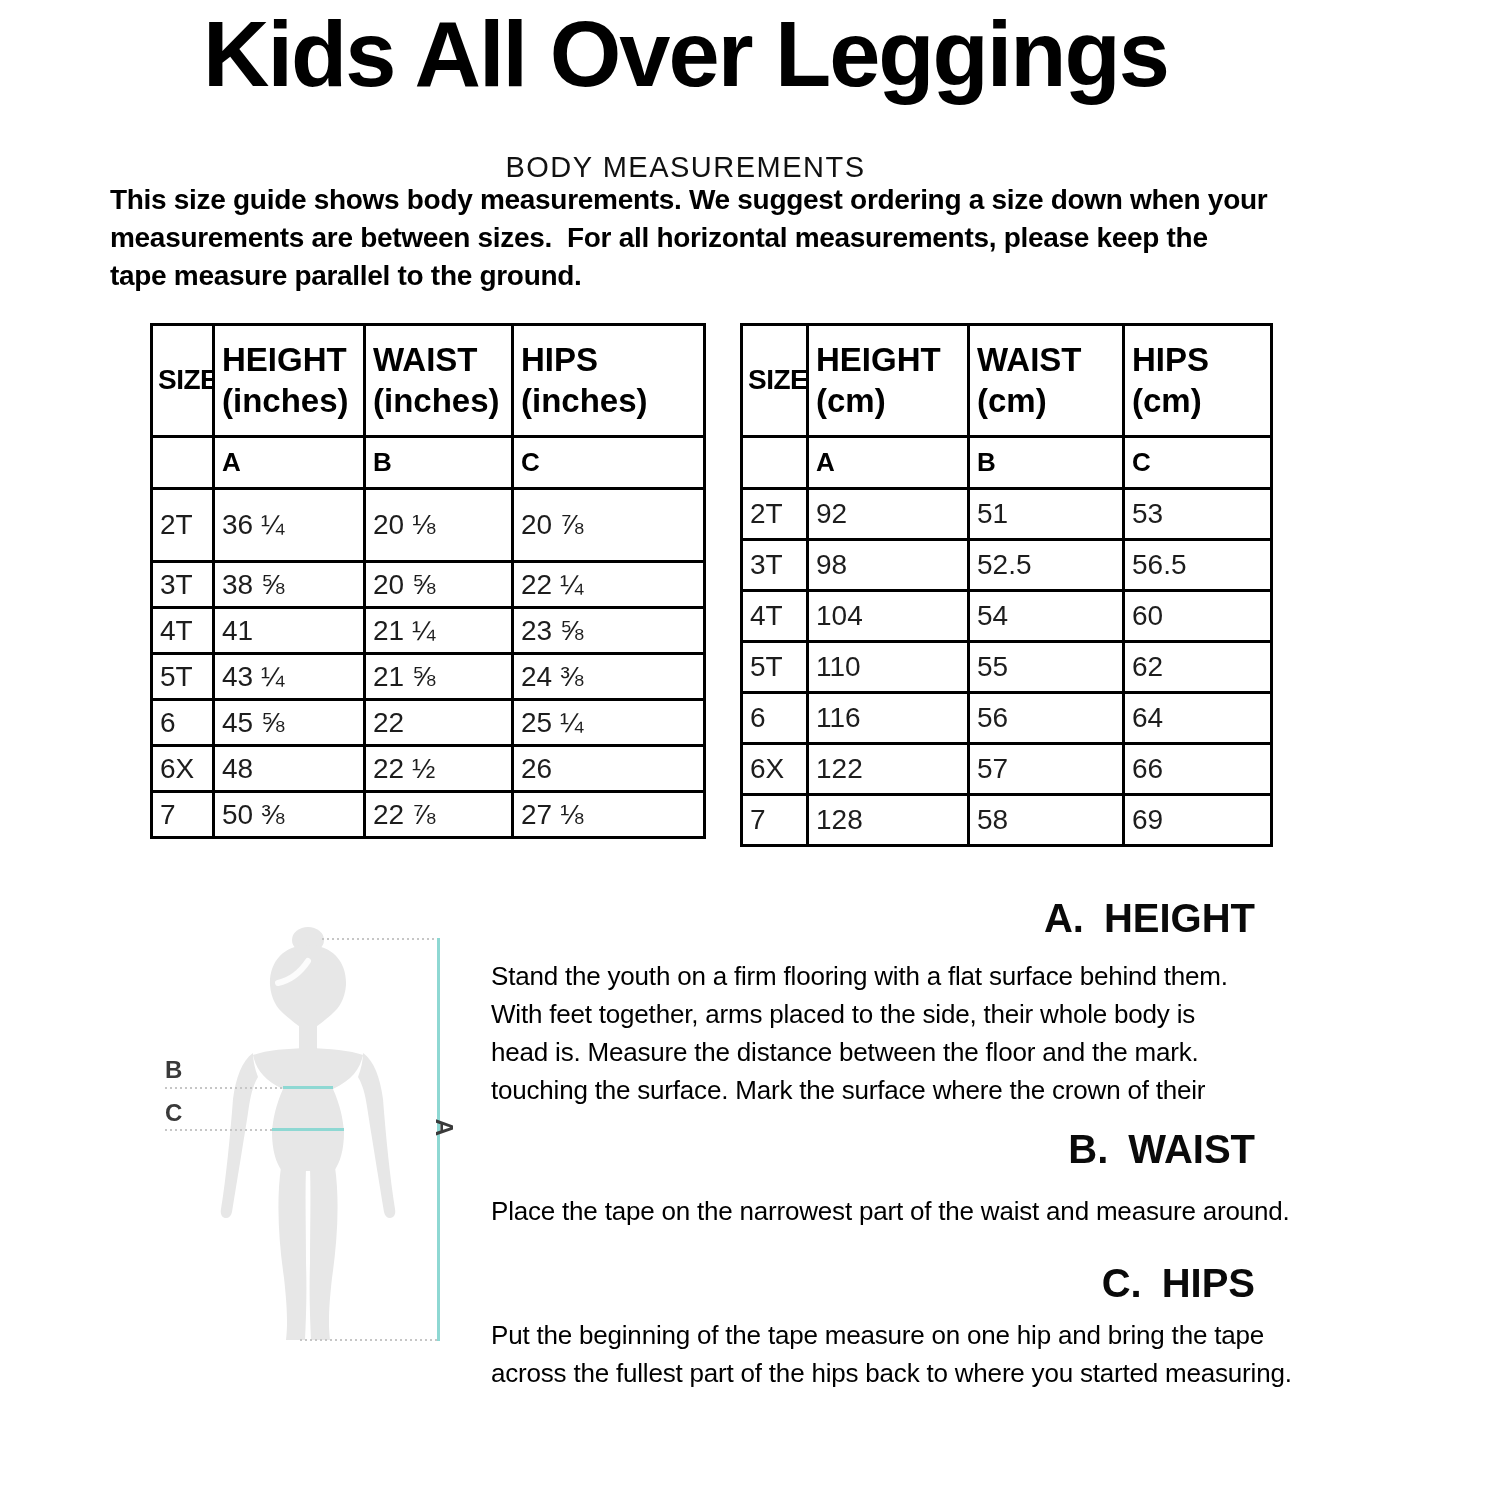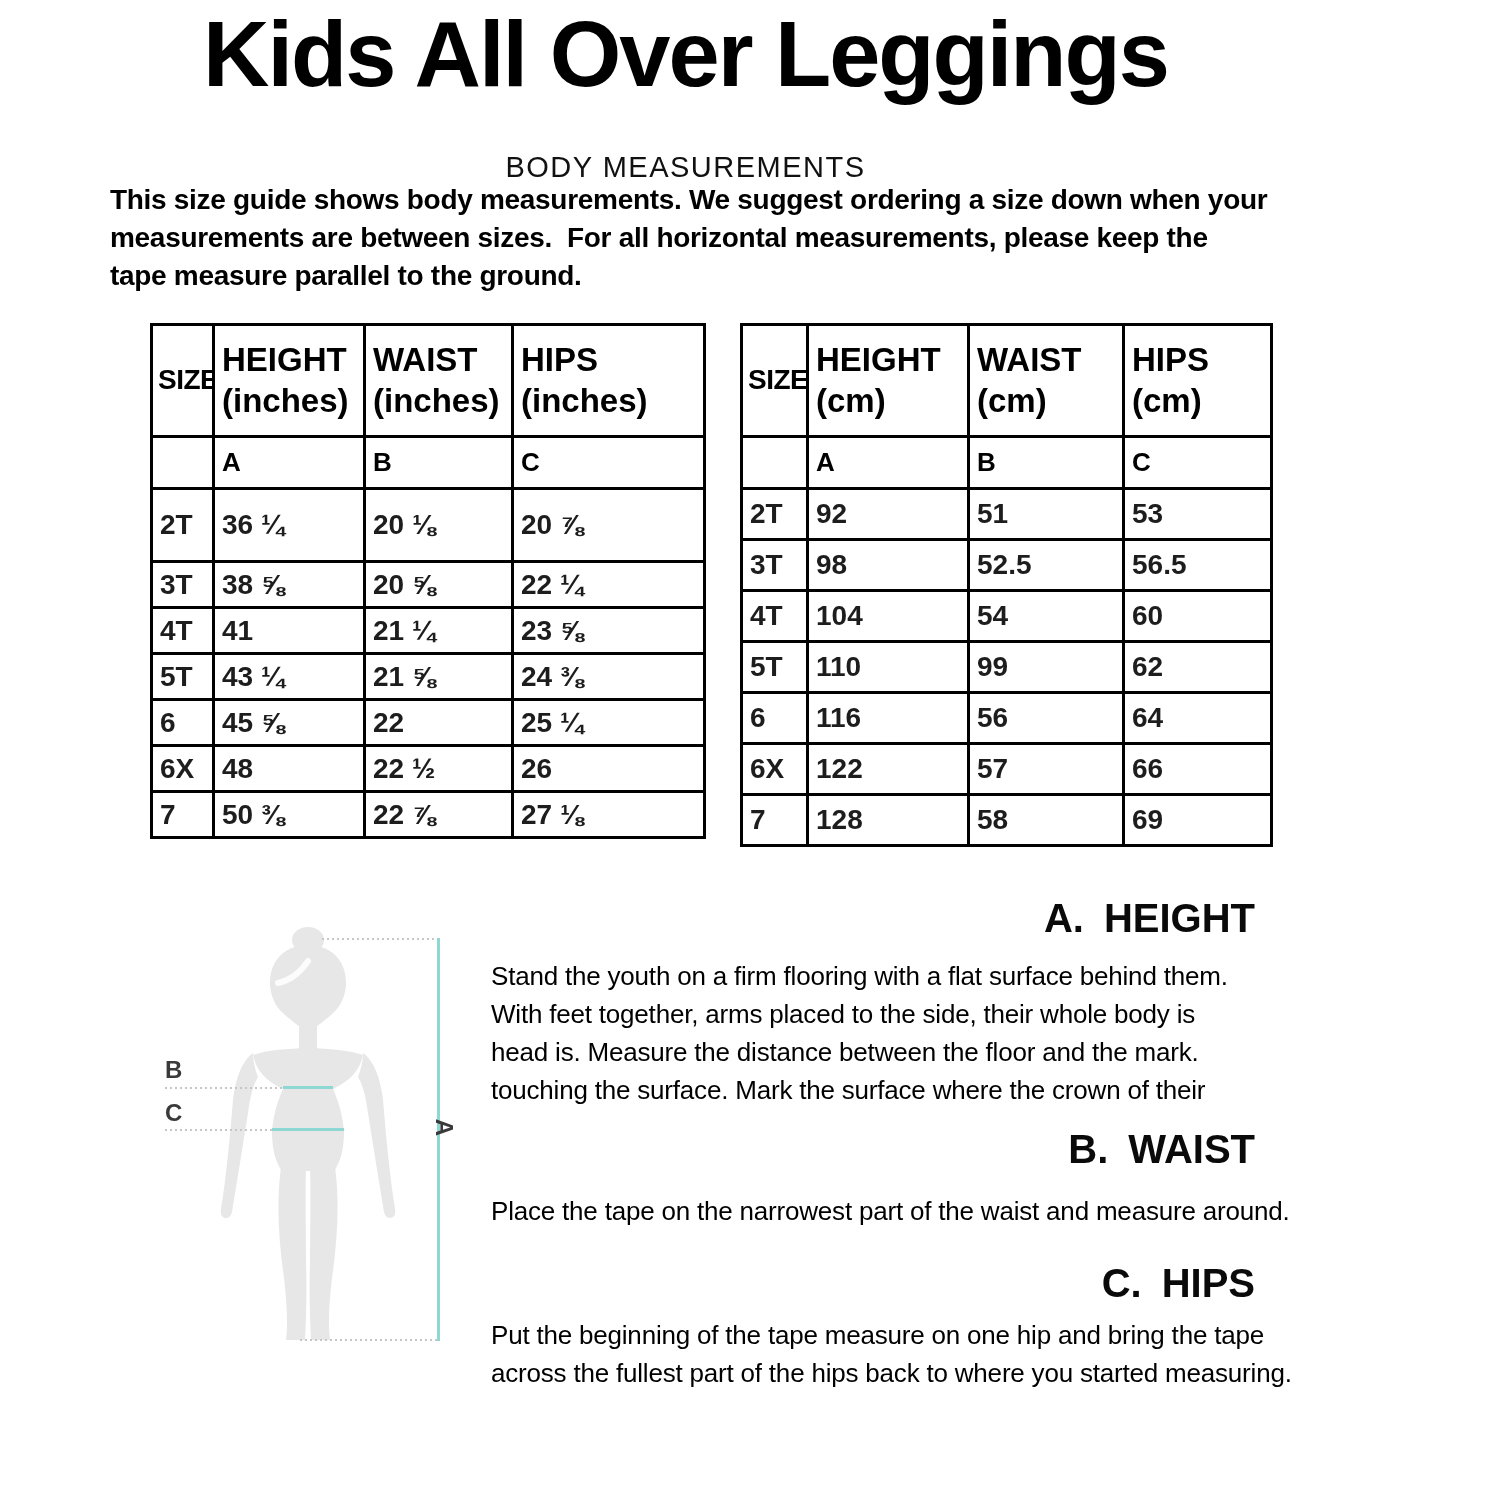--- a/index.html
+++ b/index.html
@@ -63,21 +63,21 @@
   .size-table th, .size-table td {
     border: 3px solid #000;
     text-align: left;
     vertical-align: middle;
     padding: 2px 4px 2px 7px;
     overflow: hidden;
   }
   .size-table thead th { height: 112px; font-size: 33px; font-weight: 700; line-height: 1.22; }
   .size-table thead th.size-col { font-size: 28px; padding-left: 5px; letter-spacing: -0.5px; }
   .size-table .letter-row td { height: 52px; font-size: 26px; font-weight: 700; }
-  .size-table tbody td { height: 46px; font-size: 28px; font-weight: 700; color: #1d1d1d; }
+  .size-table tbody td { height: 46px; font-size: 28px; font-weight: 400; color: #1d1d1d; }
   table.inches tbody tr:first-child td { height: 73px; }
   table.cm tbody td { height: 51px; }
 
   
   .figure { position: absolute; left: 130px; top: 903px; width: 345px; height: 462px; }
   .figure svg { position: absolute; left: 0; top: 0; }
   .silhouette-part { fill: var(--sil); }
   .hair-highlight { fill: none; stroke: #fff; stroke-width: 6; stroke-linecap: round; opacity: .85; }
   .vline {
     position: absolute; left: 307px; top: 35px;
@@ -267,21 +267,21 @@
         </tr>
         <tr>
           <td>4T</td>
           <td>104</td>
           <td>54</td>
           <td>60</td>
         </tr>
         <tr>
           <td>5T</td>
           <td>110</td>
-          <td>99</td>
+          <td>55</td>
           <td>62</td>
         </tr>
         <tr>
           <td>6</td>
           <td>116</td>
           <td>56</td>
           <td>64</td>
         </tr>
         <tr>
           <td>6X</td>

